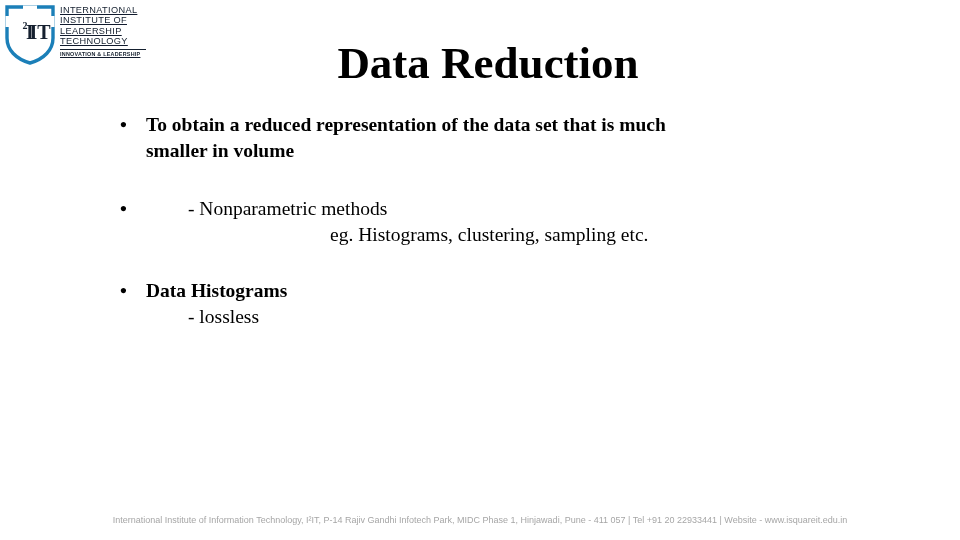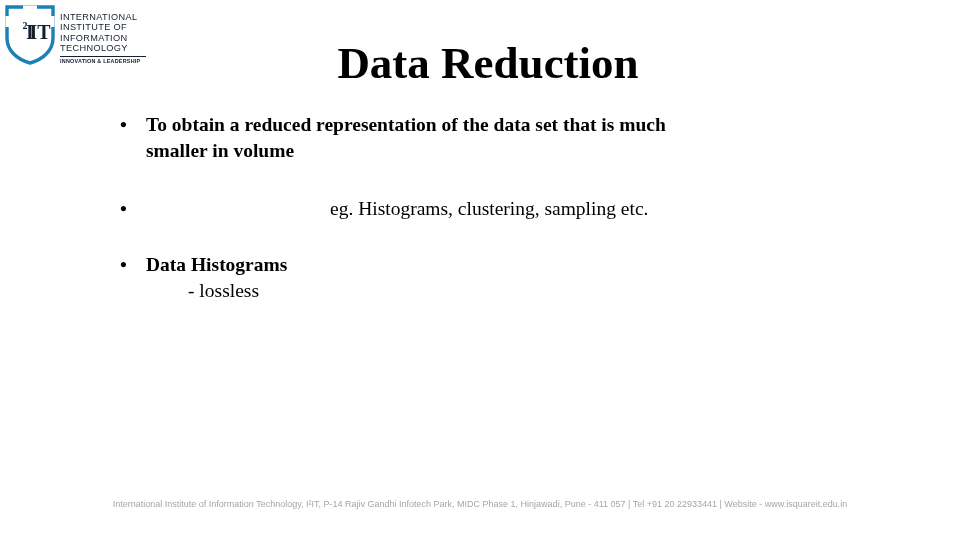--- a/index.html
+++ b/index.html
@@ -27,23 +27,24 @@
     align-items: flex-start;
   }
   #logo-shield {
     width: 52px;
     height: 62px;
     flex: 0 0 auto;
     margin-top: 2px;
   }
   #logo-text {
     margin-left: 4px;
-    margin-top: 10px;
+    margin-top: 3px;
     font-family: "Liberation Sans", sans-serif;
     color: #111b2e;
+    text-decoration: underline;
   }
   #logo-text .ln {
     font-size: 9.2px;
     line-height: 10.4px;
     letter-spacing: 0.35px;
     font-weight: 400;
     white-space: nowrap;
     color: #15202f;
   }
   #logo-rule {
@@ -126,21 +127,21 @@
     position: absolute;
     left: 0;
     top: 498px;
     width: 960px;
     text-align: center;
     font-family: "Liberation Sans", sans-serif;
     font-size: 9px;
     line-height: 13px;
     color: #a6a6a6;
   }
-  #footer .fl { display: block; white-space: nowrap; }
+  #footer .fl { display: block; white-space: nowrap; margin-top: 16px; }
   #footer-line1 { padding: 0 8px; }
 </style>
 </head>
 <body>
 
 <div id="slide">
 
   <div id="logo-block">
 
     <svg id="logo-shield" viewBox="0 0 52 62">
@@ -149,21 +150,21 @@
       <rect x="41.5" y="12" width="9" height="11" fill="#ffffff"></rect>
       <rect x="19" y="1.5" width="14" height="6" fill="#ffffff"></rect>
       <text x="26" y="35" text-anchor="middle" font-family="Liberation Serif, serif" font-size="20" font-weight="bold" fill="#15202f">I</text>
       <text x="21" y="25" text-anchor="middle" font-family="Liberation Serif, serif" font-size="10" font-weight="bold" fill="#15202f">2</text>
       <text x="36" y="35" text-anchor="middle" font-family="Liberation Serif, serif" font-size="20" font-weight="bold" fill="#15202f">IT</text>
     </svg>
 
     <div id="logo-text">
       <div class="ln">INTERNATIONAL</div>
       <div class="ln">INSTITUTE OF</div>
-      <div class="ln">INFORMATION</div>
+      <div class="ln">LEADERSHIP</div>
       <div class="ln">TECHNOLOGY</div>
       <div id="logo-rule"></div>
       <div id="logo-tagline">INNOVATION &amp; LEADERSHIP</div>
     </div>
   </div>
 
   <div id="slide-title">Data Reduction</div>
 
   <div id="body-area">
 
@@ -174,20 +175,21 @@
         <span class="txt">smaller in volume</span>
       </div>
     </div>
 
     <div class="gap-lg"></div>
 
     <div class="blk">
       <div class="bullet-row">
         <span class="dot">•</span>
       </div>
+      <div class="sub-line">- Nonparametric methods</div>
       <div class="eg-line">eg. Histograms, clustering, sampling etc.</div>
     </div>
 
     <div class="gap-md"></div>
 
     <div class="blk">
       <div class="bullet-row">
         <span class="dot">•</span>
         <span class="txt">Data Histograms</span>
       </div>

